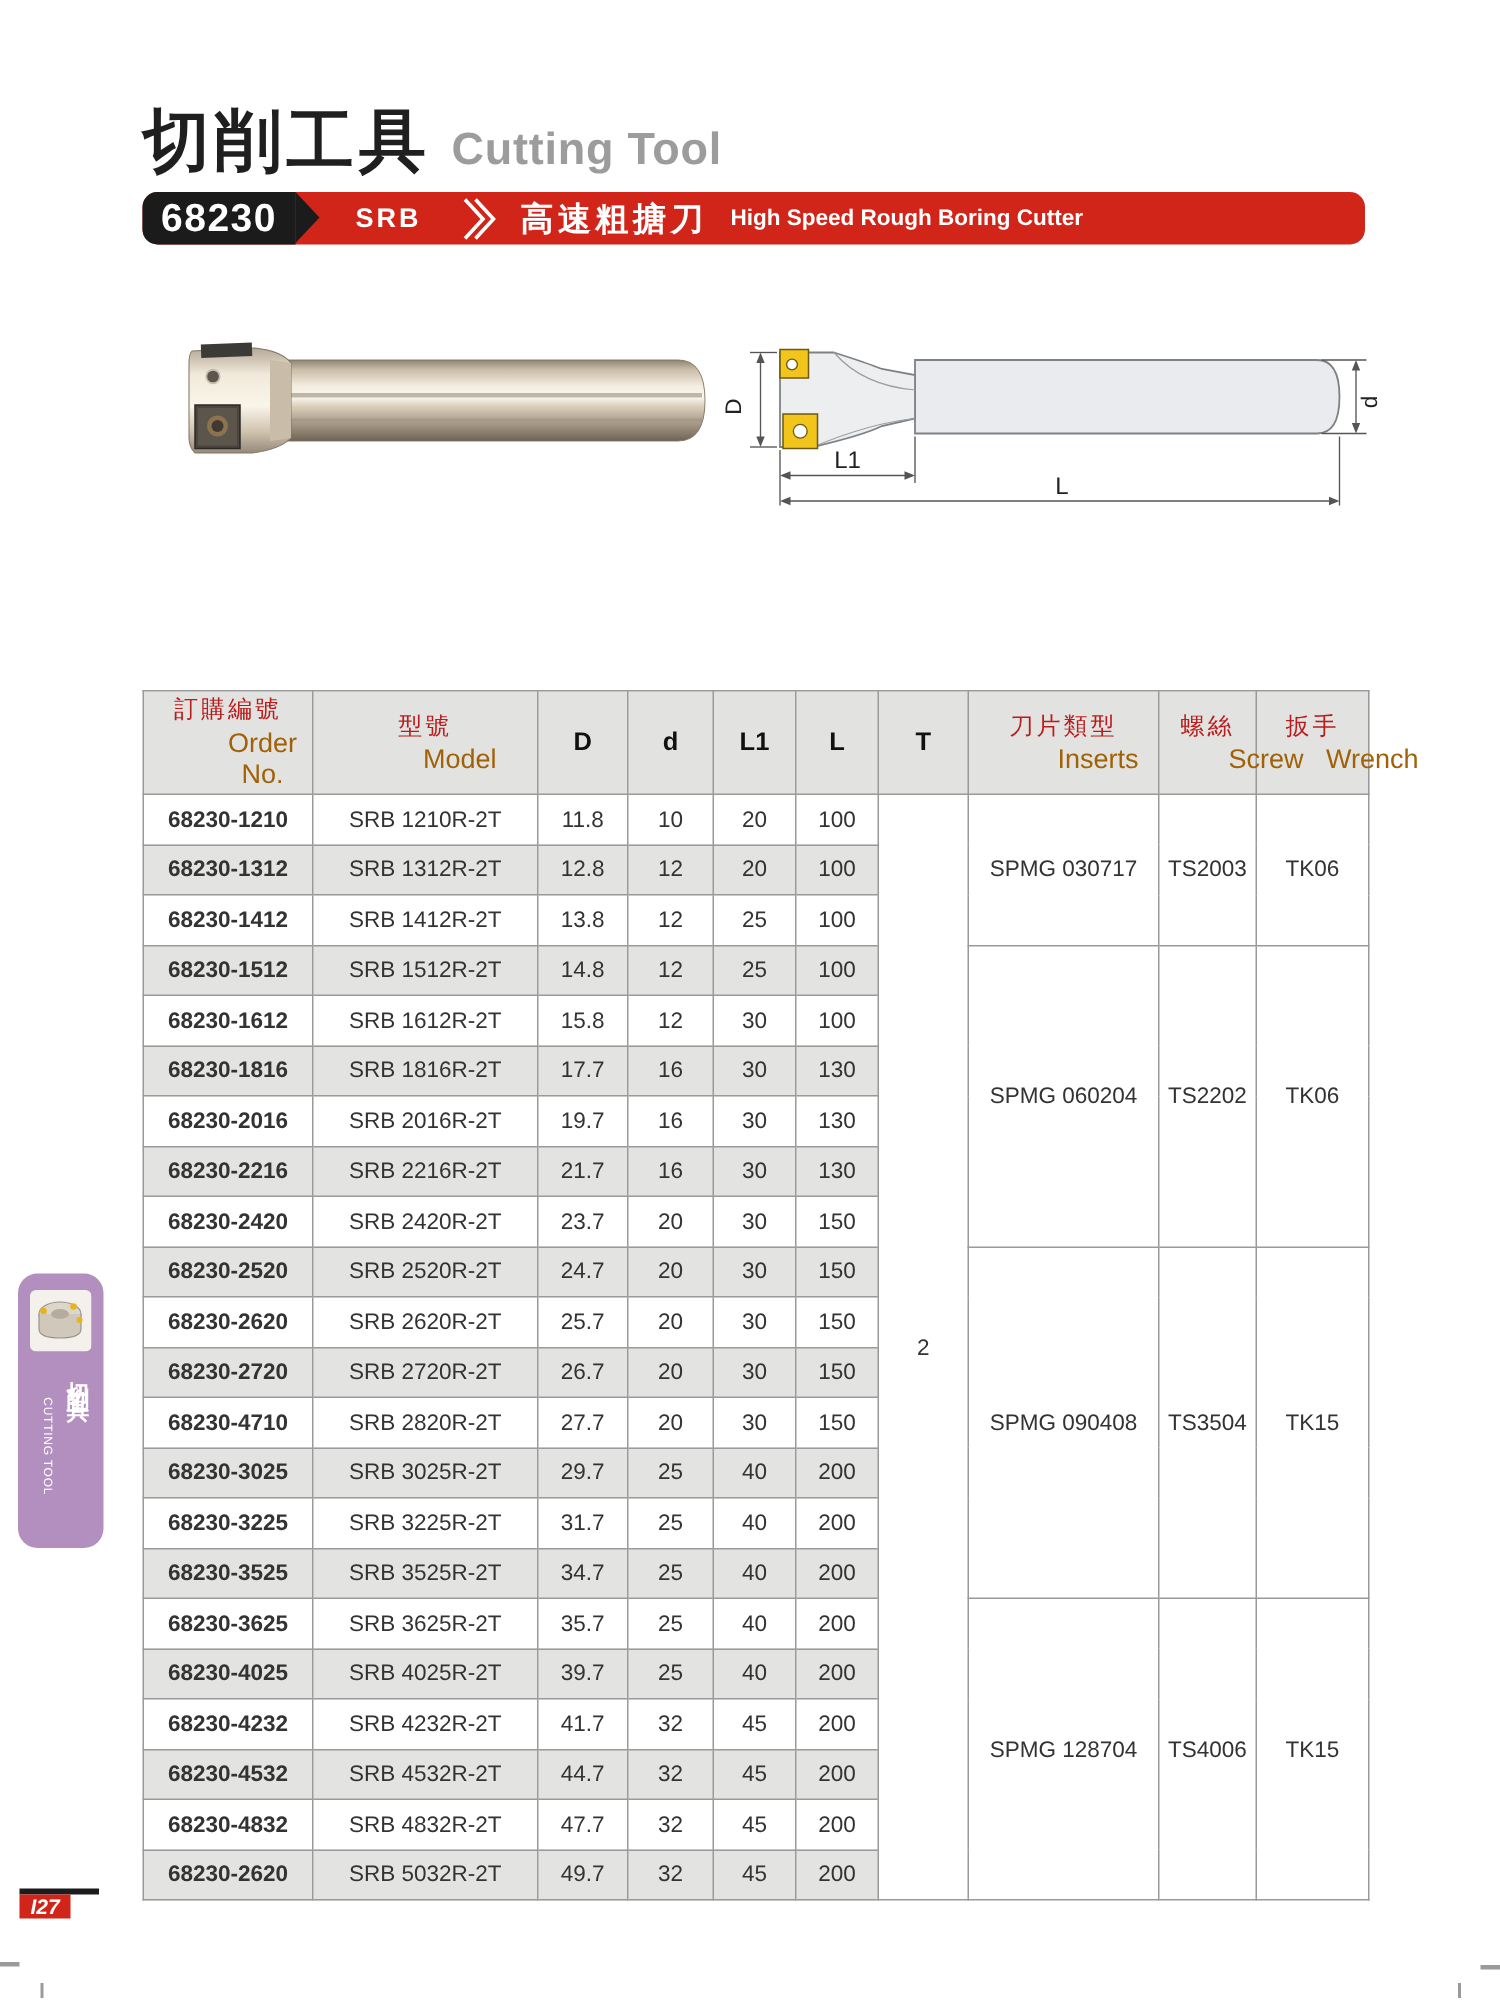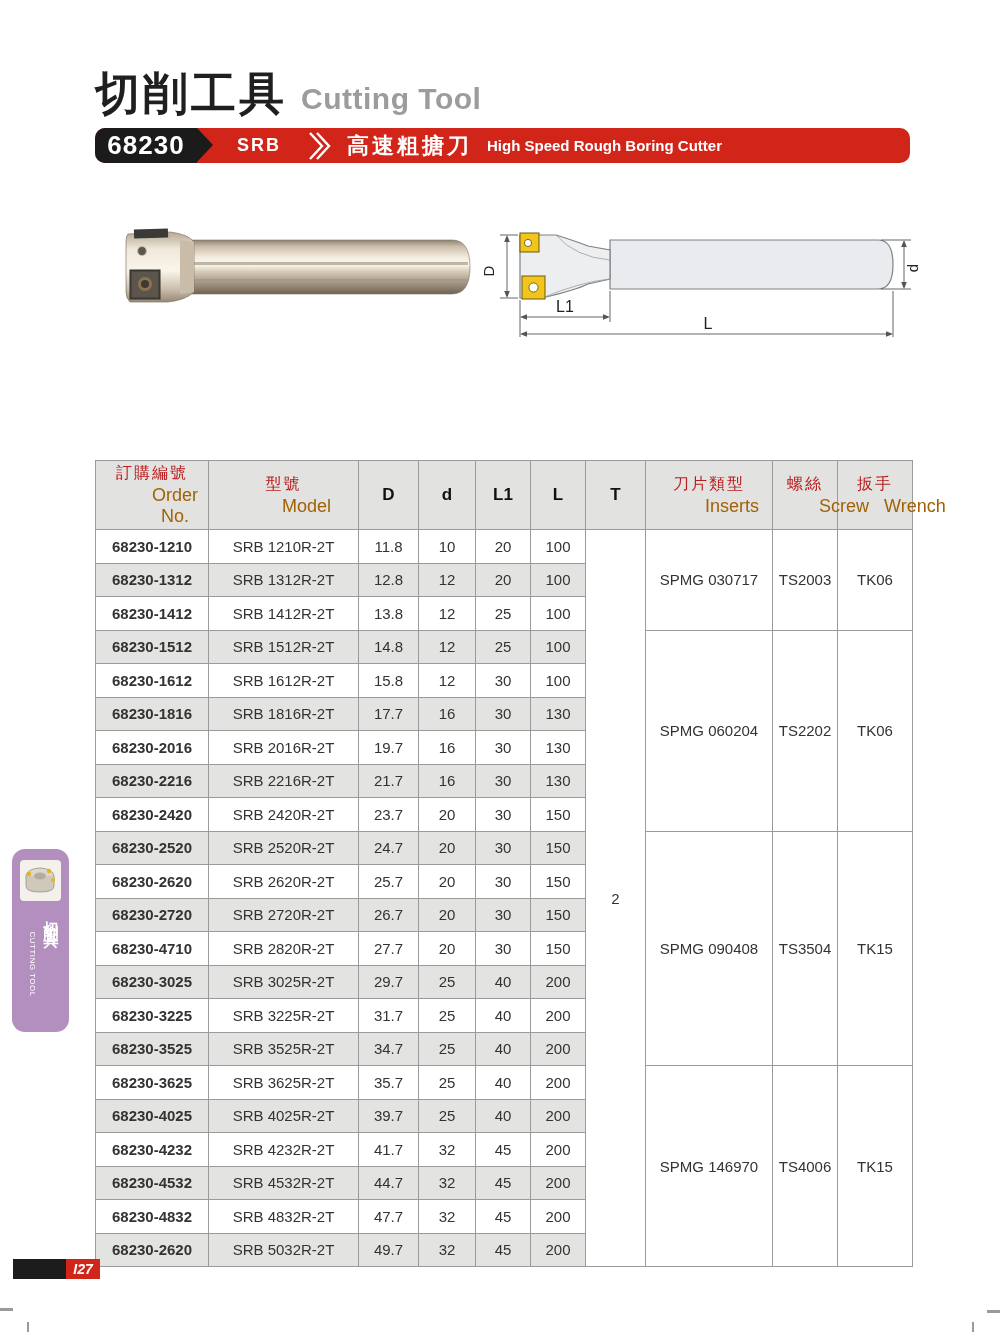--- a/index.html
+++ b/index.html
@@ -50,21 +50,21 @@
   .side-tab { position:absolute; left:12px; top:849px; width:57px; height:183px; background:#b28fbe;
               border-radius:13px; }
   .side-tab-img { position:absolute; left:8px; top:11px; width:41px; height:41px; }
   .side-tab-zh { position:absolute; left:29px; top:60px; writing-mode:vertical-rl; color:#fff;
                  font-size:15px; letter-spacing:4px; font-weight:bold; }
   .side-tab-en { position:absolute; left:10px; top:118px; color:#fff; font-size:8px; letter-spacing:0.5px;
                  transform:rotate(90deg); transform-origin:center; white-space:nowrap; width:80px; text-align:left;
                  margin-left:-30px; }
 
   
-  .footer-bar { position:absolute; left:13px; top:1259px; width:87px; height:20px; display:flex; }
+  .footer-bar { position:absolute; left:13px; top:1259px; width:87px; height:20px; display:flex;flex-direction:column; }
   .footer-black { width:53px; height:20px; background:#1c1c1c; }
   .footer-red { width:34px; height:20px; background:#d2251a; color:#fff; font-size:14px; font-weight:bold;
                 display:flex; align-items:center; justify-content:center; font-style:italic; }
   .crop-dash-left { position:absolute; left:0; top:1308px; width:13px; height:3px; background:#9a9a9a; }
   .crop-dash-right { position:absolute; left:987px; top:1310px; width:13px; height:3px; background:#9a9a9a; }
   .crop-v-left { position:absolute; left:27px; top:1322px; width:2px; height:16px; background:#9a9a9a; }
   .crop-v-right { position:absolute; left:972px; top:1322px; width:2px; height:16px; background:#9a9a9a; }
 </style>
 </head>
 <body>
@@ -358,21 +358,21 @@
             <td class="dc dc4">40</td>
             <td class="dc dc5">200</td>
           </tr>
           <tr>
             <td class="dc dc0">68230-3625</td>
             <td class="dc dc1">SRB 3625R-2T</td>
             <td class="dc dc2">35.7</td>
             <td class="dc dc3">25</td>
             <td class="dc dc4">40</td>
             <td class="dc dc5">200</td>
-            <td rowspan="6" class="merged">SPMG 146970</td>
+            <td rowspan="6" class="merged">SPMG 128704</td>
             <td rowspan="6" class="merged">TS4006</td>
             <td rowspan="6" class="merged">TK15</td>
           </tr>
           <tr class="shade">
             <td class="dc dc0">68230-4025</td>
             <td class="dc dc1">SRB 4025R-2T</td>
             <td class="dc dc2">39.7</td>
             <td class="dc dc3">25</td>
             <td class="dc dc4">40</td>
             <td class="dc dc5">200</td>

